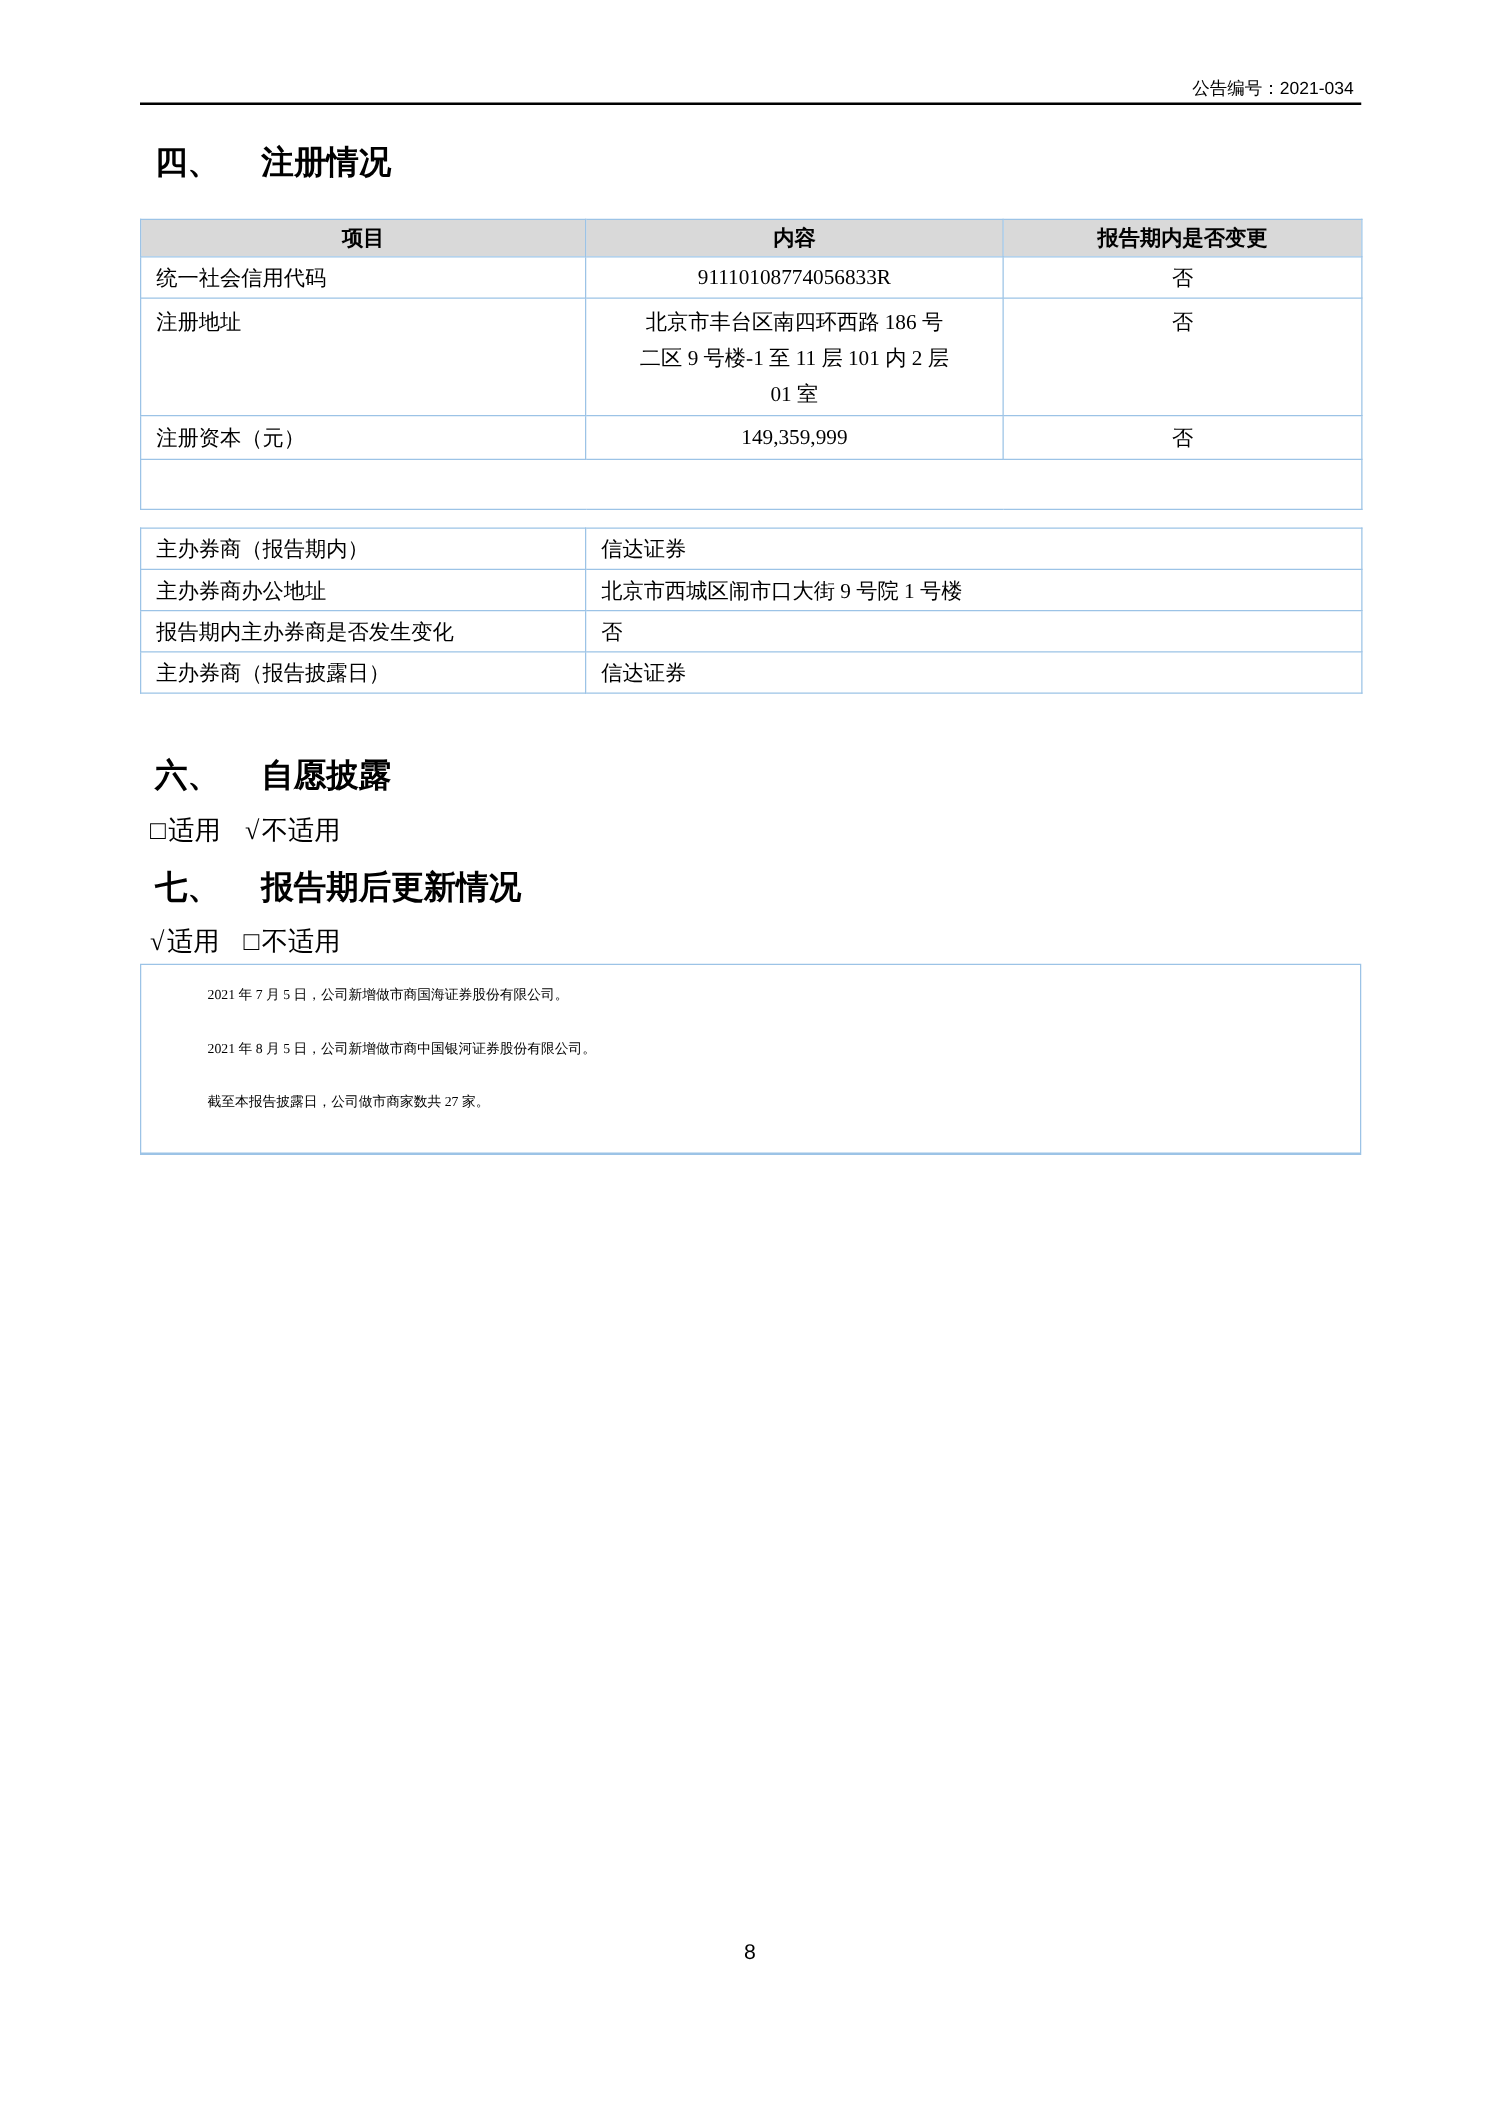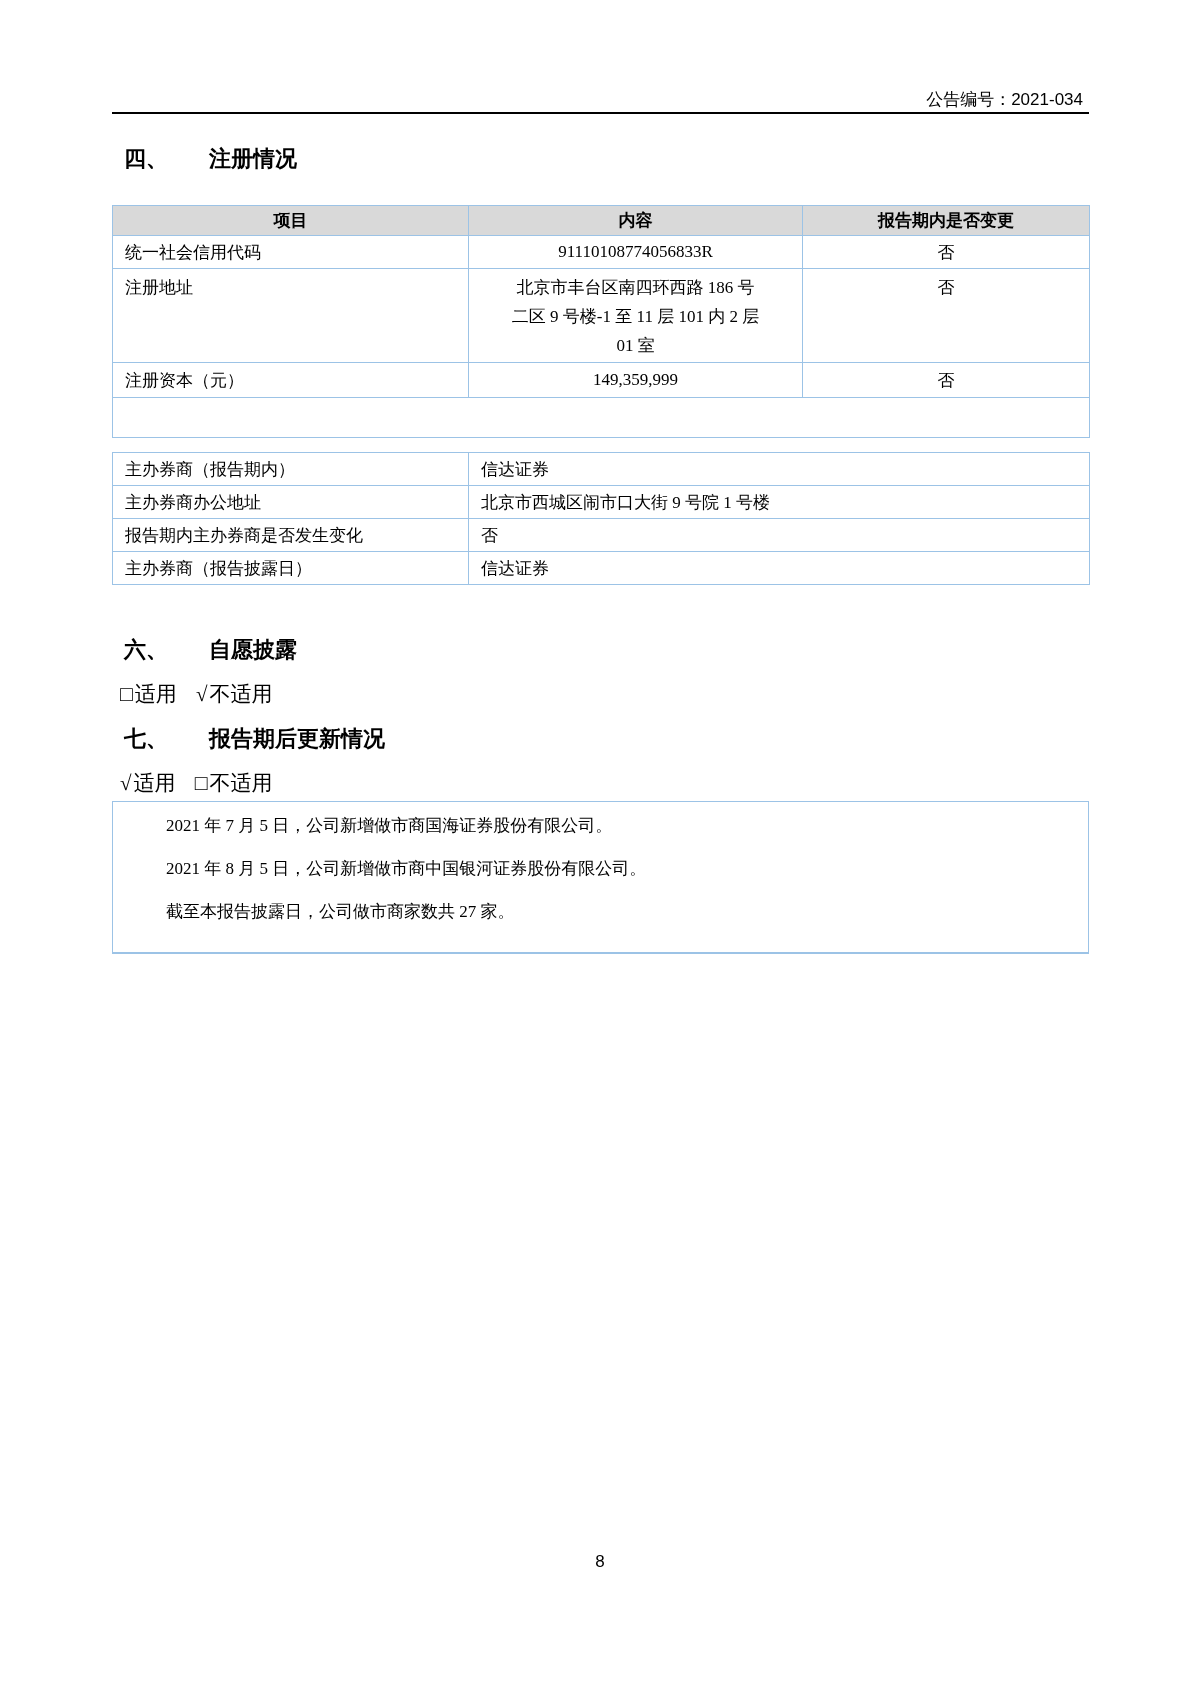--- a/index.html
+++ b/index.html
@@ -10,35 +10,35 @@
     margin:0 auto;
     background:#ffffff;
     color:#000;
     font-family:"Liberation Serif","DejaVu Serif",serif;
     overflow:hidden;
   }
   .content { position:absolute; left:112px; top:0; width:977px; }
 
   
   .doc-header {
-    margin-top:90px;
+    margin-top:60px;
     text-align:right;
     font-family:"Liberation Sans","DejaVu Sans",sans-serif;
-    font-size:17px;
+    font-size:14px;
     line-height:20px;
     padding-bottom:2px;
     padding-right:6px;
     border-bottom:2px solid #000;
   }
 
   
   .heading {
     font-family:"Liberation Sans","DejaVu Sans",sans-serif;
     font-weight:bold;
-    font-size:22px;
+    font-size:26px;
     line-height:26px;
     padding-left:12px;
   }
   .heading .h-num { display:inline-block; width:85px; }
   .h4 { margin-top:32px; }
   .h5 { margin-top:50px; }
   .h6 { margin-top:52px; }
   .h7 { margin-top:22px; }
 
   
@@ -82,21 +82,21 @@
 
   
   .update-box {
     margin-top:8px;
     width:977px;
     border:1px solid #9cc3e6;
     border-bottom-width:2px;
     padding:13px 10px 12px 10px;
   }
   .update-box p {
-    font-size:17px;
+    font-size:11px;
     line-height:22px;
     text-indent:43px;
     margin-bottom:21px;
   }
   .update-box p:last-child { margin-bottom:17px; }
 
   
   .page-num {
     position:absolute;
     top:1552px; left:0;

